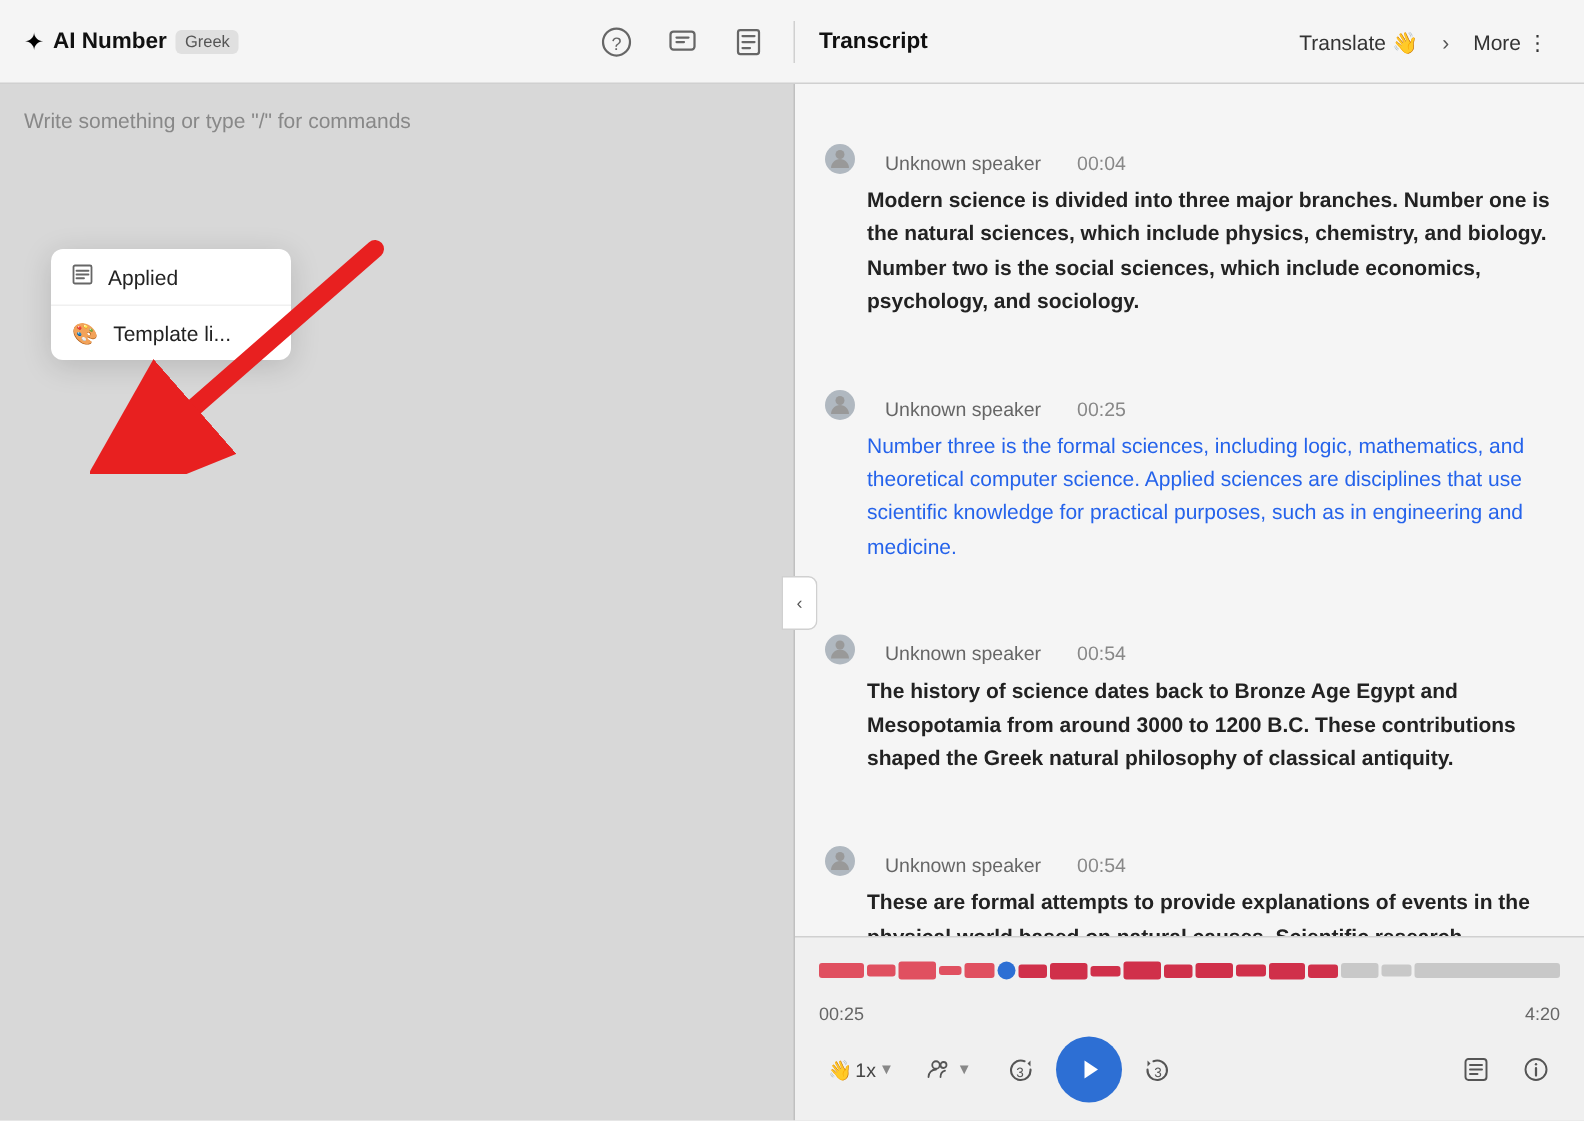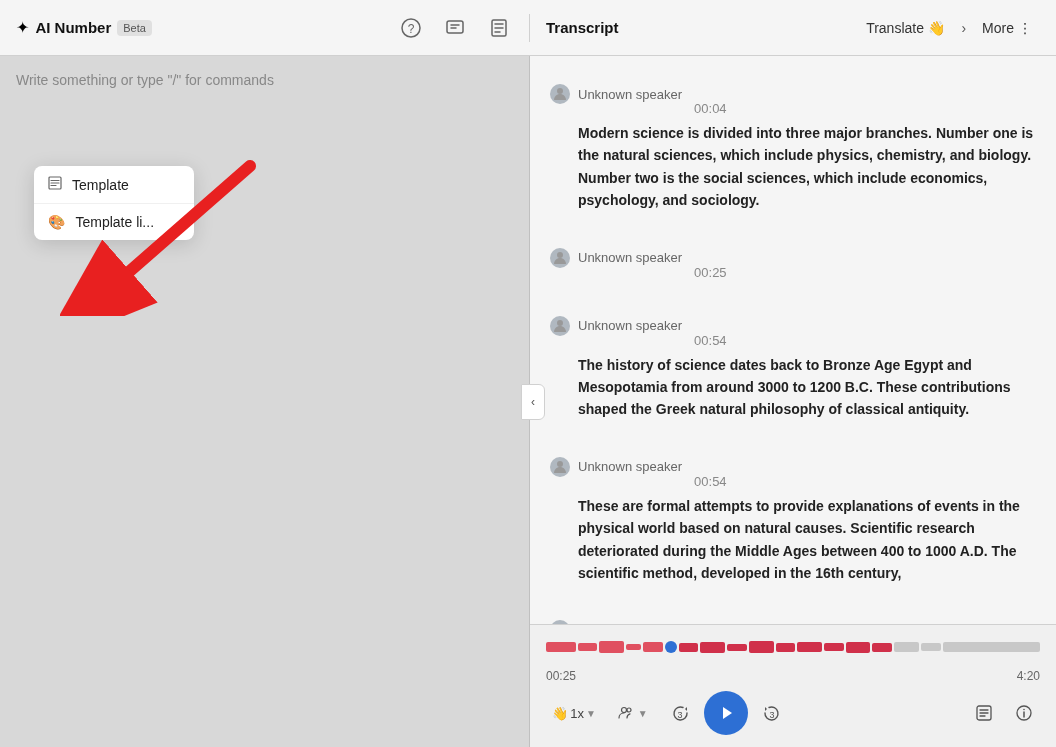--- a/index.html
+++ b/index.html
@@ -97,21 +97,21 @@
 
     
     .right-panel {
       flex: 1; background: #f5f5f5; display: flex; flex-direction: column; overflow: hidden;
     }
     .transcript-content {
       flex: 1; overflow-y: auto; padding: 16px 20px;
     }
     .transcript-block { margin-bottom: 24px; }
     .speaker-line {
-      display: flex; align-items: center; gap: 8px;
+      display: flex; align-items: flex-end; gap: 20px;
       margin-bottom: 6px;
     }
     .speaker-avatar {
       width: 20px; height: 20px; border-radius: 50%;
       background: #b0b8c0; display: flex; align-items: center; justify-content: center;
       font-size: 10px; color: white; flex-shrink: 0;
     }
     .speaker-name { font-size: 13px; color: #666; font-weight: 500; }
     .speaker-time { font-size: 13px; color: #888; margin-left: 4px; margin-top: 29px; }
     .transcript-text { font-size: 14px; color: #222; line-height: 1.6; padding-left: 28px; font-weight: bold; }
@@ -172,21 +172,21 @@
     }
   </style>
 </head>
 <body>
 
 <div class="header">
   <div class="header-left">
     <div class="app-logo">
       <span class="logo-icon">✦</span>
       <span class="app-name">AI Number</span>
-      <span class="beta-badge">Beta</span>
+      <span class="beta-badge">Greek</span>
     </div>
     <div class="header-icons">
       <button class="header-icon-btn">
         <svg width="20" height="20" viewBox="0 0 20 20" fill="none">
           <circle cx="10" cy="10" r="9" stroke="#666" stroke-width="1.5"></circle>
           <text x="10" y="15" text-anchor="middle" font-size="12" fill="#666">?</text>
         </svg>
       </button>
       <button class="header-icon-btn">
         <svg width="20" height="20" viewBox="0 0 20 20" fill="none">
@@ -224,21 +224,21 @@
     <div class="editor-placeholder">Write something or type "/" for commands</div>
 
     <div class="dropdown-menu">
       <div class="dropdown-item">
         <span class="dropdown-item-icon">
           <svg width="14" height="14" viewBox="0 0 14 14" fill="none">
             <rect x="1" y="1" width="12" height="12" rx="1" stroke="#666" stroke-width="1.2"></rect>
             <path d="M3 4.5h8M3 7h8M3 9.5h5" stroke="#666" stroke-width="1.2" stroke-linecap="round"></path>
           </svg>
         </span>
-        <span>Template</span>
+        <span>Applied</span>
       </div>
       <div class="template-item">
         <span class="dropdown-item-icon">🎨</span>
         <span>Template li...</span>
       </div>
     </div>
 
     <div class="arrow-overlay">
       <svg width="200" height="160" viewBox="0 0 200 160">
         <defs>
@@ -275,20 +275,21 @@
         <div class="speaker-line">
           <div class="speaker-avatar">
             <svg width="16" height="16" viewBox="0 0 16 16" fill="none">
               <circle cx="8" cy="5" r="3" fill="#999"></circle>
               <path d="M2 14c0-3.3 2.7-6 6-6s6 2.7 6 6" fill="#999"></path>
             </svg>
           </div>
           <span class="speaker-name">Unknown speaker</span>
           <span class="speaker-time">00:25</span>
         </div>
+        <div class="transcript-text-highlighted">Number three is the formal sciences, including logic, mathematics, and theoretical computer science. Applied sciences are disciplines that use scientific knowledge for practical purposes, such as in engineering and medicine.</div>
       </div>
 
       <div class="transcript-block">
         <div class="speaker-line">
           <div class="speaker-avatar">
             <svg width="16" height="16" viewBox="0 0 16 16" fill="none">
               <circle cx="8" cy="5" r="3" fill="#999"></circle>
               <path d="M2 14c0-3.3 2.7-6 6-6s6 2.7 6 6" fill="#999"></path>
             </svg>
           </div>

